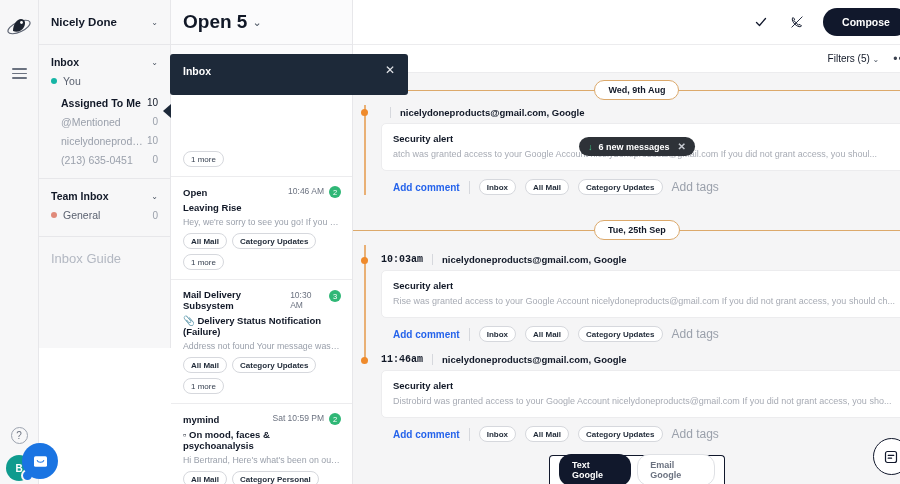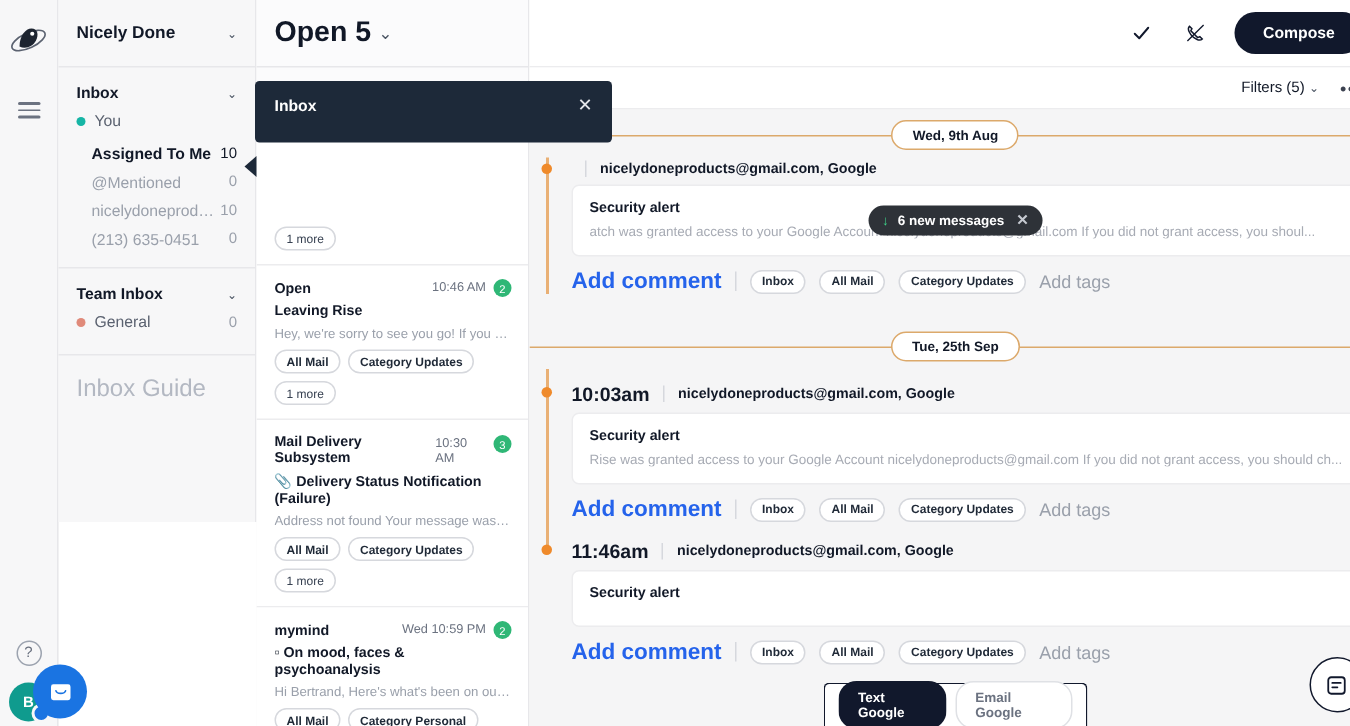--- a/index.html
+++ b/index.html
@@ -72,21 +72,21 @@
   .sb-sub-label { font-size: 10.5px; color: #5b6270; }
   .sb-item {
     display: flex; align-items: center; justify-content: space-between;
     padding: 3.5px 12px 3.5px 22px; cursor: pointer;
   }
   .sb-item .lbl { font-size: 10.5px; color: #9aa0ab; white-space: nowrap;
                   overflow: hidden; text-overflow: ellipsis; max-width: 82px; }
   .sb-item .cnt { font-size: 10px; color: #9aa0ab; }
   .sb-item.active .lbl { color: #111827; font-weight: 600; }
   .sb-item.active .cnt { color: #111827; }
-  .sb-guide { padding: 14px 12px; font-size: 16px; color: #b3b8c2; cursor: pointer; }
+  .sb-guide { padding: 14px 12px; font-size: 13px; color: #b3b8c2; cursor: pointer; }
 
   
   .convlist {
     width: 182px; flex: 0 0 182px; height: 484px;
     background: #fbfbfc; border-right: 1px solid #e7e7ea;
     display: flex; flex-direction: column;
   }
   .convlist-head {
     height: 45px; display: flex; align-items: center;
     padding: 0 12px; border-bottom: 1px solid #e7e7ea; gap: 5px;
@@ -154,31 +154,31 @@
   .date-pill {
     position: relative; background: #fff; border: 1px solid #dca96b;
     border-radius: 11px; font-size: 9px; font-weight: 700; color: #111827;
     padding: 4px 13px;
   }
 
   .msg { position: relative; padding: 0 14px 0 28px; }
   .msg-rail { position: absolute; left: 11px; top: 0; bottom: 0; width: 2px; background: #e9b075; }
   .msg-dot { position: absolute; left: 7.5px; top: 6px; width: 7px; height: 7px; border-radius: 50%; background: #ef8a2b; }
   .msg-head { display: flex; align-items: center; gap: 9px; margin-bottom: 5px; }
-  .msg-time { font-size: 13px; font-weight: 700; color: #111827; }
+  .msg-time { font-size: 10px; font-weight: 700; color: #111827; font-family: Liberation Mono, monospace; }
   .msg-div { width: 1px; height: 11px; background: #d6d8dd; }
   .msg-who { font-size: 9.5px; font-weight: 700; color: #111827; }
   .msg-card {
     background: #fff; border: 1px solid #ececee; border-radius: 5px;
     padding: 9px 11px 11px 11px;
   }
   .msg-subject { font-size: 9.5px; font-weight: 700; color: #111827; margin-bottom: 5px; }
   .msg-body { font-size: 9px; color: #a7abb4; white-space: nowrap; overflow: hidden; text-overflow: ellipsis; }
   .msg-actions { display: flex; align-items: center; gap: 9px; padding: 8px 0 0 0; }
-  .add-comment { font-size: 15px; font-weight: 700; color: #2563eb; cursor: pointer; }
+  .add-comment { font-size: 10px; font-weight: 700; color: #2563eb; cursor: pointer; margin-left: 12px; }
   .act-div { width: 1px; height: 13px; background: #d6d8dd; }
   .add-tags { font-size: 12px; color: #9aa0ab; cursor: pointer; }
 
   .newmsg-pill {
     position: absolute; left: 50%; transform: translateX(-50%);
     background: #2e3238; color: #fff; border-radius: 11px;
     display: flex; align-items: center; gap: 6px;
     font-size: 9px; font-weight: 700; padding: 4px 9px;
     z-index: 6; cursor: pointer;
   }
@@ -361,21 +361,21 @@
         </div>
         <div class="tagrow" style="margin-top:5px;">
           <span class="tag more">1 more</span>
         </div>
       </div>
 
       <div class="conv">
         <div class="conv-top">
           <span class="conv-from">mymind</span>
           <span class="conv-right">
-            <span class="conv-time">Wed 10:59 PM</span>
+            <span class="conv-time">Sat 10:59 PM</span>
             <span class="badge">2</span>
           </span>
         </div>
         <div class="conv-subject">▫ On mood, faces &amp; psychoanalysis</div>
         <div class="conv-preview">Hi Bertrand, Here's what's been on our min...</div>
         <div class="tagrow">
           <span class="tag">All Mail</span>
           <span class="tag">Category Personal</span>
         </div>
 
@@ -470,20 +470,21 @@
       <div class="msg" style="padding-top:12px;">
         <span class="msg-rail" style="bottom:auto;height:22px;top:-2px;"></span>
         <span class="msg-dot" style="top:15px;"></span>
         <div class="msg-head">
           <span class="msg-time">11:46am</span>
           <span class="msg-div"></span>
           <span class="msg-who">nicelydoneproducts@gmail.com, Google</span>
         </div>
         <div class="msg-card">
           <div class="msg-subject">Security alert</div>
+          <div class="msg-body">Distrobird was granted access to your Google Account nicelydoneproducts@gmail.com If you did not grant access, you sho...</div>
         </div>
         <div class="msg-actions">
           <span class="add-comment">Add comment</span>
           <span class="act-div"></span>
           <span class="tag">Inbox</span>
           <span class="tag">All Mail</span>
           <span class="tag">Category Updates</span>
           <span class="add-tags">Add tags</span>
         </div>
       </div>

